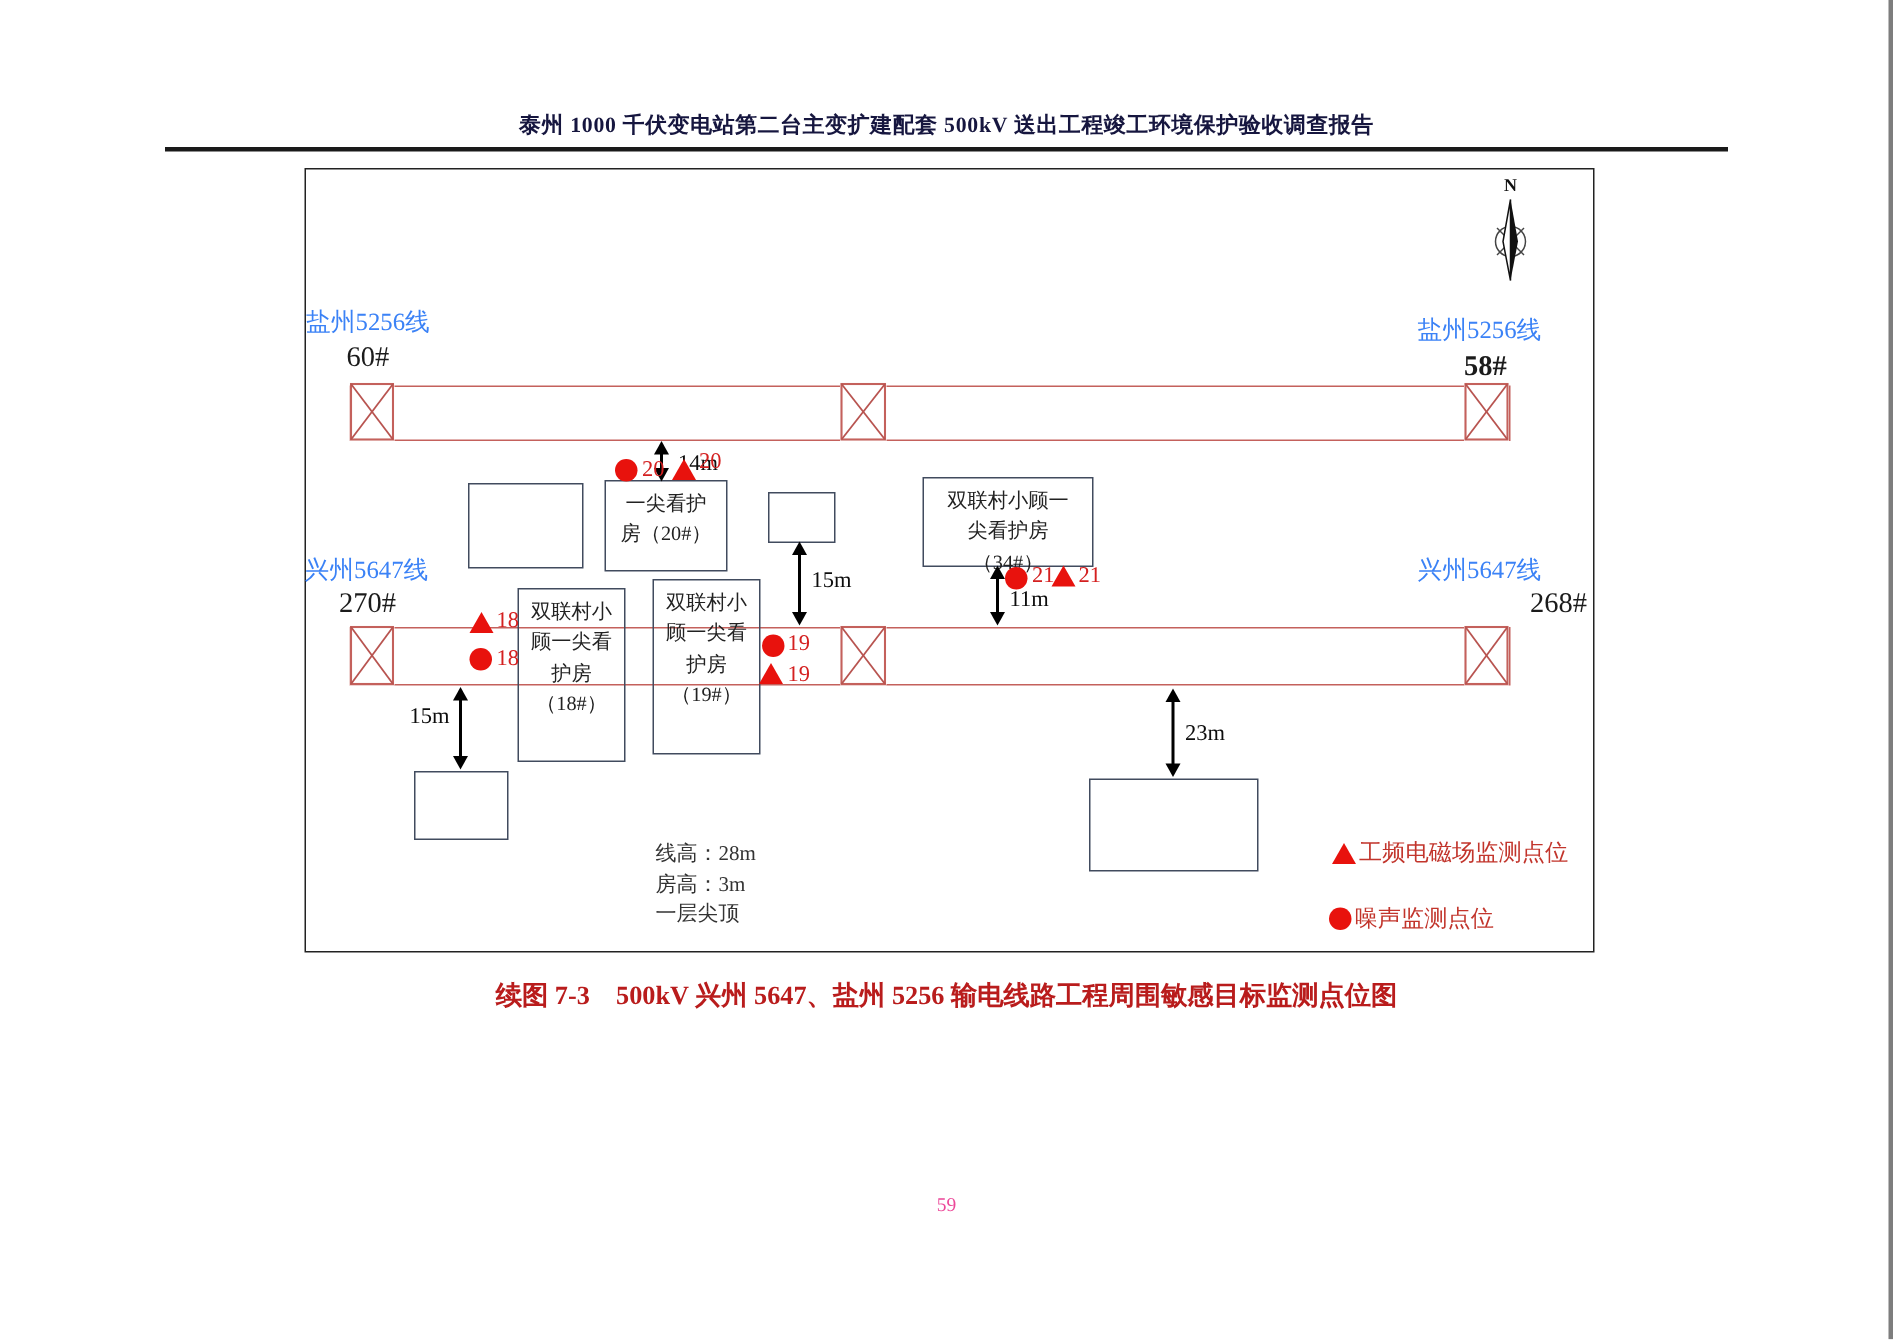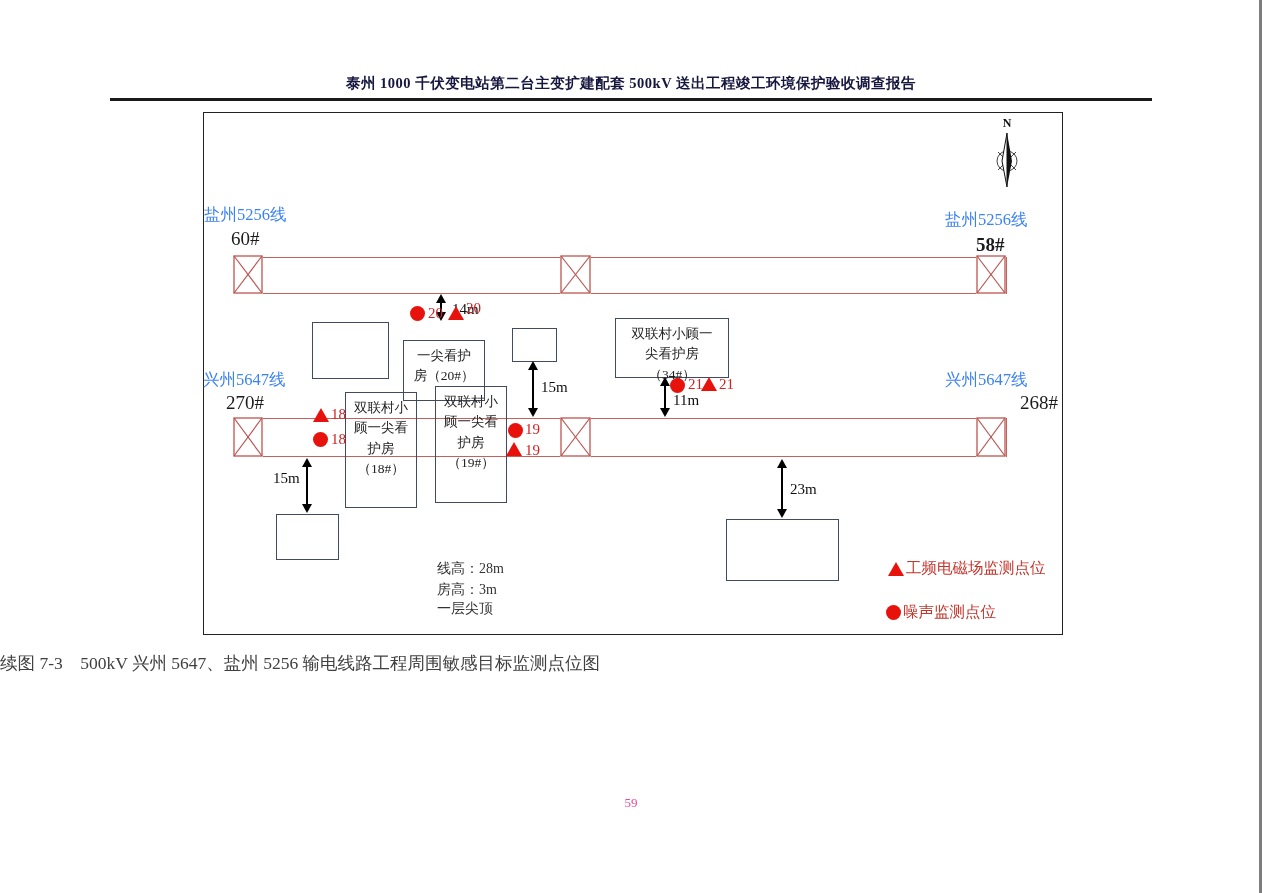--- a/index.html
+++ b/index.html
@@ -39,21 +39,21 @@
   .mk-triangle{width:0;height:0;border-left:8px solid transparent;border-right:8px solid transparent;
                border-bottom:14px solid #e8120d;}
   .mk-num{font-size:15px;color:#d42020;}
 
   .line-name{font-size:16.5px;color:#3b82f6;}
   .tower-no{font-size:19px;color:#1b1b1b;}
   .dist{font-size:15px;color:#0d0d0d;}
   .note-line{font-size:14px;color:#333;}
   .legend-text{font-size:15.5px;color:#c2352c;}
 
-  #caption{left:0;top:651px;width:100%;font-size:17.5px;font-weight:normal;color:#404040;}
+  #caption{left:0;top:651px;width:100%;text-align:center;font-size:17.5px;font-weight:bold;color:#b91c1c;}
   #page-number{left:0;top:795px;width:100%;text-align:center;font-size:13px;color:#ec4899;}
 
   #edge-right{right:0;top:0;width:3px;height:100%;background:#7d7d7d;}
 
   
   #compass{left:987px;top:116px;width:40px;text-align:center;}
   #compass .n{font-size:12px;color:#111;font-weight:bold;}
 </style>
 </head>
 <body>
@@ -125,21 +125,21 @@
   <div class="abs line-name" style="left:204px;top:204px;">盐州5256线</div>
   <div class="abs tower-no" style="left:231px;top:228px;">60#</div>
   <div class="abs line-name" style="left:945px;top:209px;">盐州5256线</div>
   <div class="abs tower-no" style="left:976px;top:234px;font-weight:bold;">58#</div>
   <div class="abs line-name" style="left:203px;top:369px;">兴州5647线</div>
   <div class="abs tower-no" style="left:226px;top:392px;">270#</div>
   <div class="abs line-name" style="left:945px;top:369px;">兴州5647线</div>
   <div class="abs tower-no" style="left:1020px;top:392px;">268#</div>
 
   <div class="abs bldg" style="left:312px;top:322px;width:75px;height:55px;"></div>
-  <div class="abs bldg" style="left:403px;top:320px;width:80px;height:59px;margin-top:20px;">
+  <div class="abs bldg" style="left:403px;top:320px;width:80px;height:59px;">
     <div class="bldg-label">一尖看护
 房（20#）</div>
   </div>
   <div class="abs bldg" style="left:512px;top:328px;width:43px;height:32px;"></div>
   <div class="abs bldg" style="left:615px;top:318px;width:112px;height:58px;">
     <div class="bldg-label">双联村小顾一
 尖看护房
 （34#）</div>
   </div>
   <div class="abs bldg" style="left:345px;top:392px;width:70px;height:114px;">

